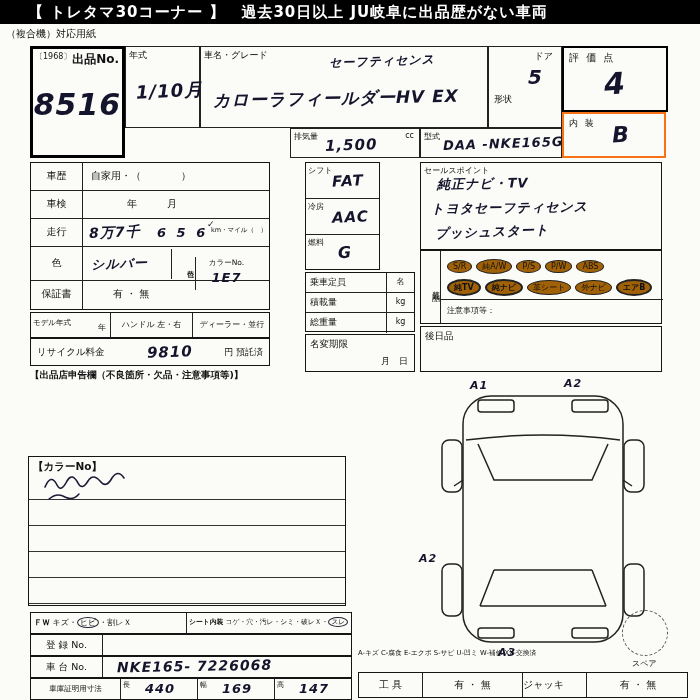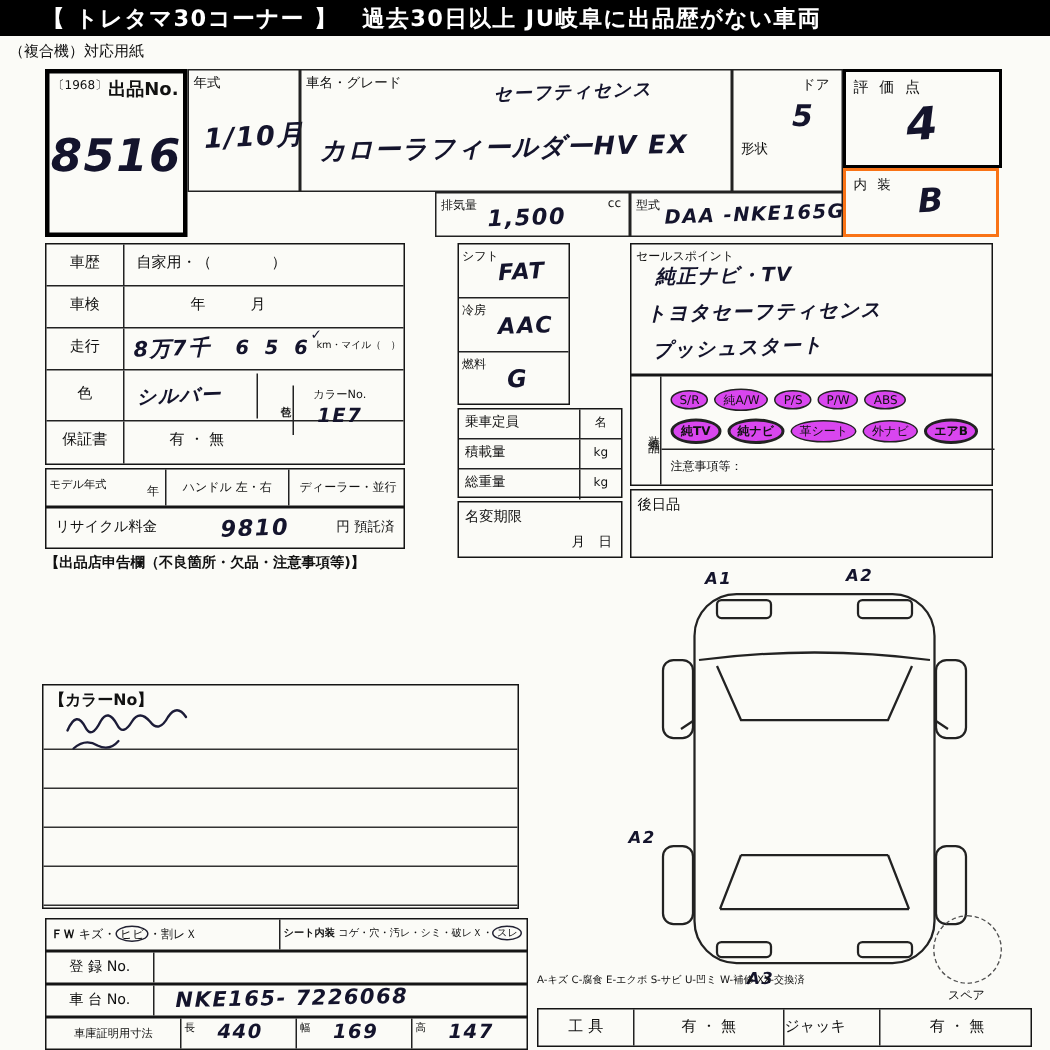--- a/index.html
+++ b/index.html
@@ -4,21 +4,21 @@
 <style>
   html,body { margin:0; padding:0; background:#e8e8e6; }
   body { font-family:"DejaVu Sans","Liberation Sans",sans-serif; }
   .sheet { position:relative; width:700px; height:700px; background:#fbfbf7; overflow:hidden; color:#111; }
   .c { position:absolute; box-sizing:border-box; }
   .bd { border:1.5px solid #151515; }
   .bd1 { border:1px solid #222; }
   .hw { font-style:italic; font-weight:600; color:#14142c; letter-spacing:1px; white-space:nowrap; }
   .banner { background:#000; color:#fff; font-weight:bold; font-size:15px; line-height:24px; padding-left:28px; letter-spacing:1px; white-space:nowrap; }
   .vtext { writing-mode:vertical-rl; text-orientation:upright; }
-  .badge { display:inline-block; border:1px solid #222; border-radius:50%; font-size:8px; padding:1px 5px; margin:1px 2px; white-space:nowrap; background:#d946ef; }
+  .badge { display:inline-block; border:1px solid #222; border-radius:50%; font-size:8px; padding:1px 5px; margin:1px 2px; white-space:nowrap; background:#a16207; }
   .badge.marked { border-width:2px; font-weight:bold; }
   .circled { border:1.5px solid #223; border-radius:50%; padding:0 2px; }
   .rule { position:absolute; left:0; width:100%; border-top:1px solid #333; height:0; }
   svg { display:block; }
   .nw { white-space:nowrap; }
 </style>
 </head>
 <body>
 
 <div class="sheet">

